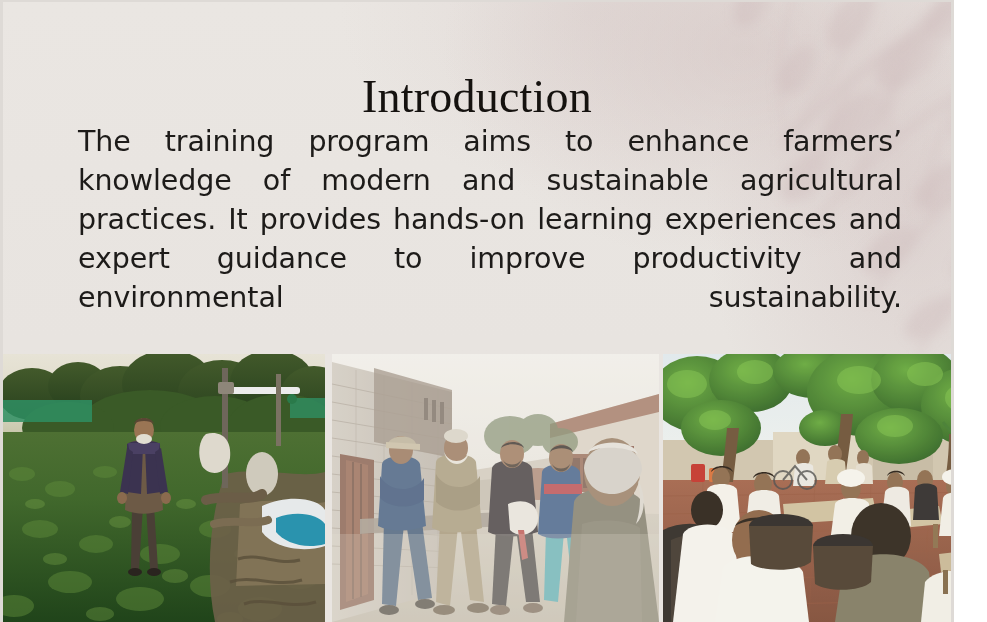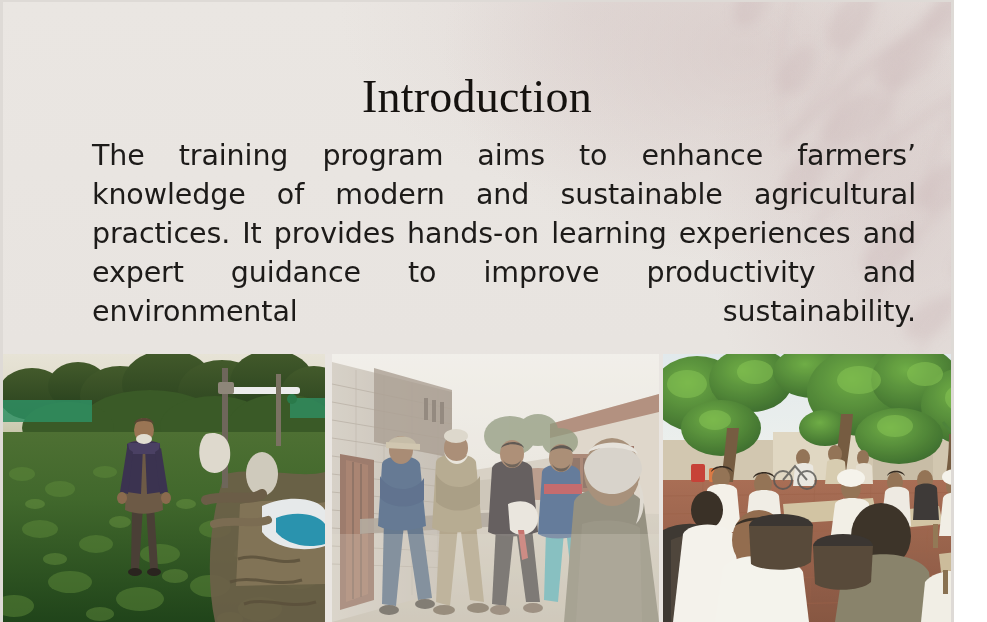--- a/index.html
+++ b/index.html
@@ -92,21 +92,21 @@
     width: 824px;
     z-index: 4;
     font-family: "DejaVu Sans", "Liberation Sans", sans-serif;
     font-size: 28.5px;
     line-height: 39px;
     font-weight: 400;
     color: #1d1b19;
     text-align: justify;
     text-justify: inter-word;
     letter-spacing: -0.1px;
-    margin: 14px;
+    margin: 0;
   }
   .body-text::after {
     content: "";
     display: inline-block;
     width: 100%;
   }
 
   
   .photo-strip {
     position: absolute;

